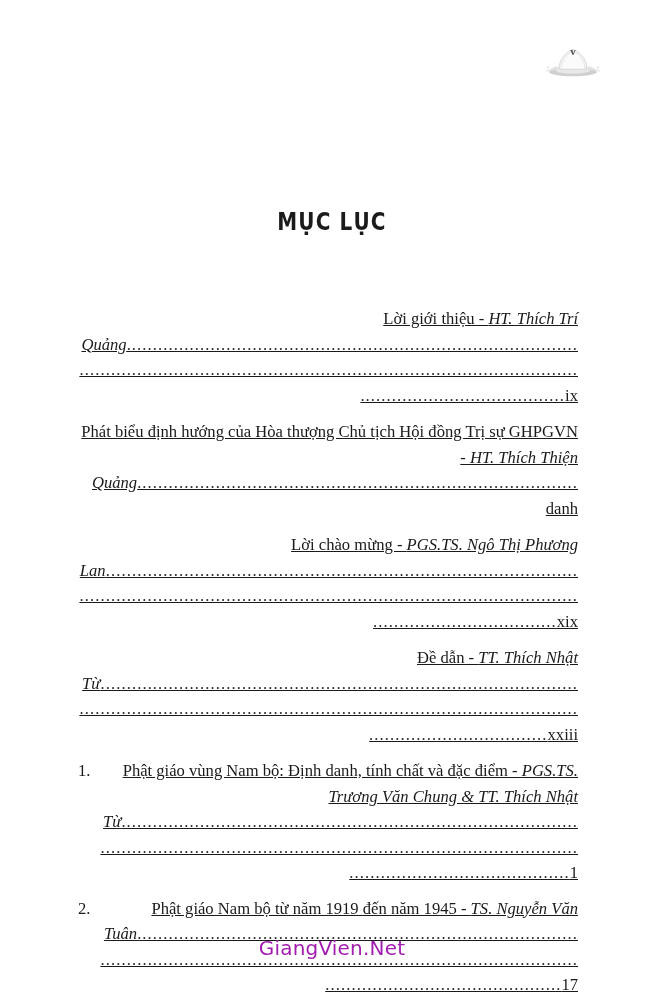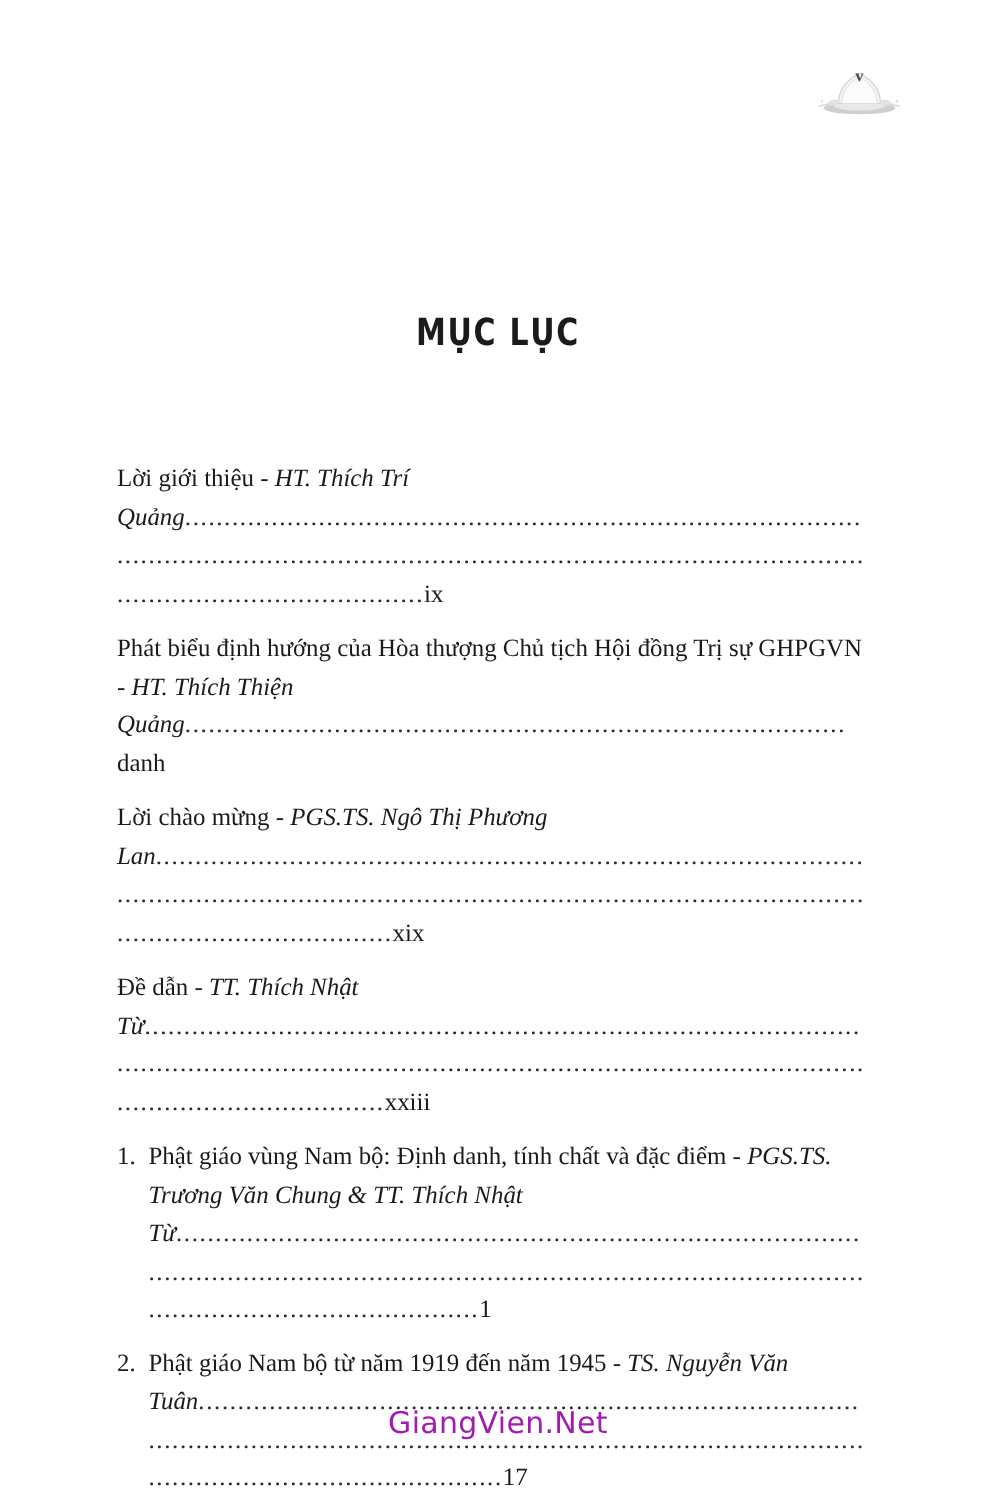--- a/index.html
+++ b/index.html
@@ -79,22 +79,23 @@
     margin-bottom: 11px;
   }
   .entry .num {
     flex: 0 0 21px;
     text-align: left;
     padding-right: 0;
     font-size: 16.6px;
   }
   .entry .body {
     flex: 1 1 auto;
-    text-align: left;
+    text-align: right;
     min-width: 0;
+    text-decoration: underline;
   }
 
   .title-part {
     white-space: normal;
   }
   .author {
     font-style: italic;
   }
 
   

